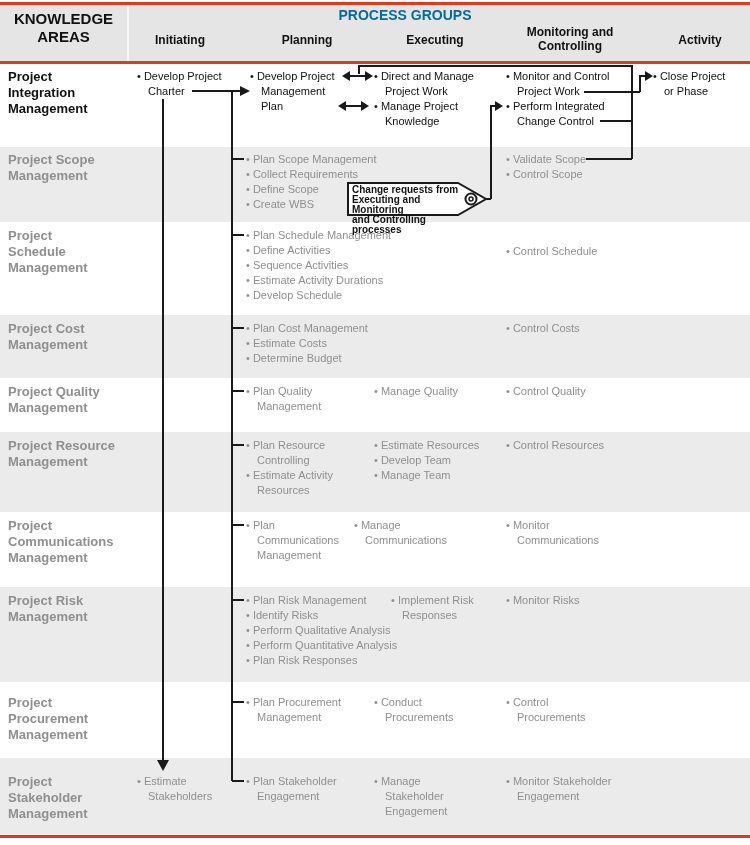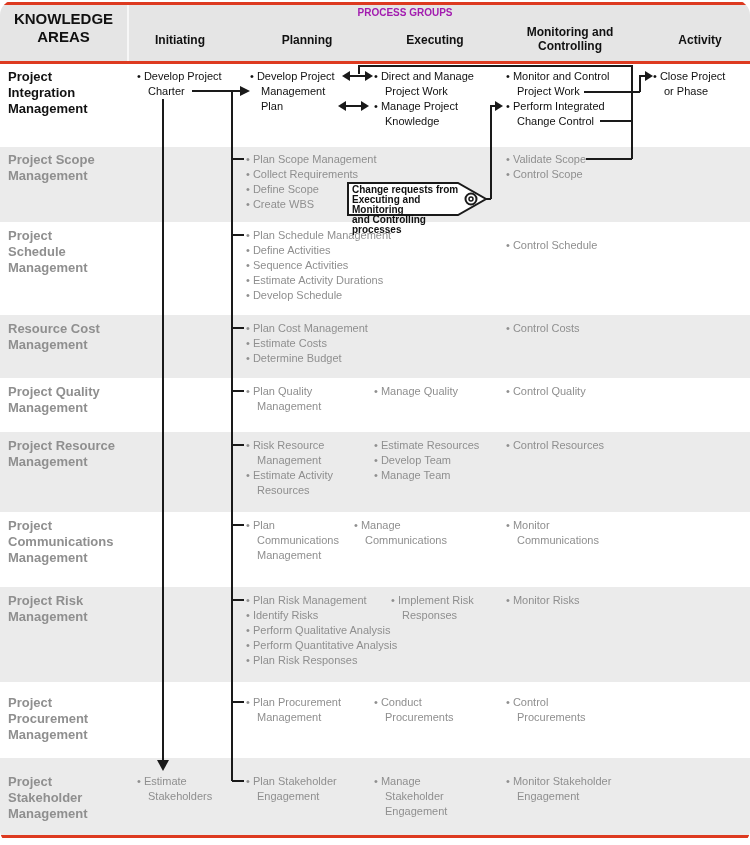--- a/index.html
+++ b/index.html
@@ -1,26 +1,26 @@
 <!DOCTYPE html>
 <html><head>
 <meta charset="utf-8">
 <style>
   html,body{margin:0;padding:0;background:#ffffff;}
   #stage{
     position:relative;width:750px;height:845px;background:#ffffff;
-    font-family:"Liberation Sans","DejaVu Sans",sans-serif;overflow:hidden;border-radius:15px;
+    font-family:"Liberation Sans","DejaVu Sans",sans-serif;overflow:hidden;
   }
   .redline{position:absolute;left:0;width:750px;height:3px;background:#dd3a20;}
   #header{position:absolute;left:0;top:5px;width:750px;height:56px;background:#e5e5e5;}
   #ka-divider{position:absolute;left:127px;top:5px;width:2px;height:56px;background:#f7f7f7;}
   .ktitle{position:absolute;left:0;top:10px;width:127px;text-align:center;
     font-size:15px;font-weight:bold;color:#111;line-height:18px;}
   .ptitle{position:absolute;left:260px;top:7px;width:290px;text-align:center;
-    font-size:10px;font-weight:bold;color:#a21caf;}
+    font-size:14px;font-weight:bold;color:#0369a1;}
   .colhead{position:absolute;font-size:12px;font-weight:bold;color:#111;
     text-align:center;line-height:14px;}
   .row{position:absolute;left:0;width:750px;}
   .row.gray{background:#ebebeb;}
   .area{position:absolute;font-size:13px;font-weight:bold;color:#8f8f8f;
     line-height:16px;white-space:pre-line;}
   .row.emph .area{color:#111;}
   ul.cell{position:absolute;margin:0;padding:0;list-style:none;
     font-size:11px;line-height:15px;color:#8f8f8f;}
   .row.emph ul.cell{color:#111;}
@@ -90,27 +90,27 @@
     <div class="area" style="left:8px;top:6px;width:112px">Project
 Schedule
 Management</div>
     <ul class="cell" style="left:246px;top:6px;width:162px">
         <li>Plan Schedule Management</li>
         <li>Define Activities</li>
         <li>Sequence Activities</li>
         <li>Estimate Activity Durations</li>
         <li>Develop Schedule</li>
       </ul>
-    <ul class="cell" style="left:506px;top:16px;width:120px">
+    <ul class="cell" style="left:506px;top:22px;width:120px">
         <li>Control Schedule</li>
       </ul>
   </div>
 
   <div class="row gray" style="top:315px;height:63px">
-    <div class="area" style="left:8px;top:6px;width:112px">Resource Cost
+    <div class="area" style="left:8px;top:6px;width:112px">Project Cost
 Management</div>
     <ul class="cell" style="left:246px;top:6px;width:132px">
         <li>Plan Cost Management</li>
         <li>Estimate Costs</li>
         <li>Determine Budget</li>
       </ul>
     <ul class="cell" style="left:506px;top:6px;width:120px">
         <li>Control Costs</li>
       </ul>
   </div>
@@ -126,21 +126,21 @@
       </ul>
     <ul class="cell" style="left:506px;top:6px;width:120px">
         <li>Control Quality</li>
       </ul>
   </div>
 
   <div class="row gray" style="top:432px;height:80px">
     <div class="area" style="left:8px;top:6px;width:112px">Project Resource
 Management</div>
     <ul class="cell" style="left:246px;top:6px;width:100px">
-        <li>Risk Resource Management</li>
+        <li>Plan Resource Controlling</li>
         <li>Estimate Activity Resources</li>
       </ul>
     <ul class="cell" style="left:374px;top:6px;width:118px">
         <li>Estimate Resources</li>
         <li>Develop Team</li>
         <li>Manage Team</li>
       </ul>
     <ul class="cell" style="left:506px;top:6px;width:125px">
         <li>Control Resources</li>
       </ul>

